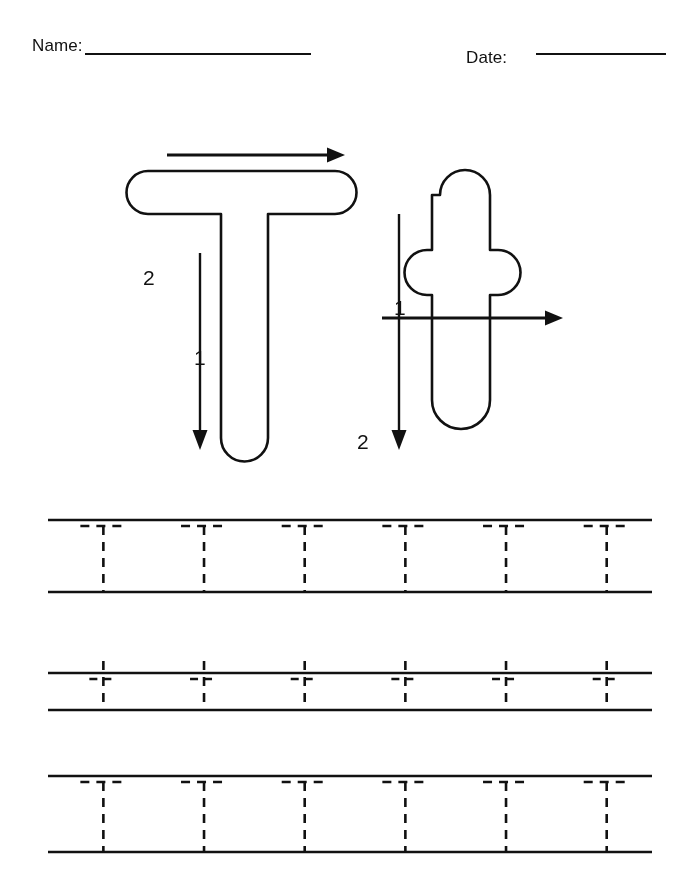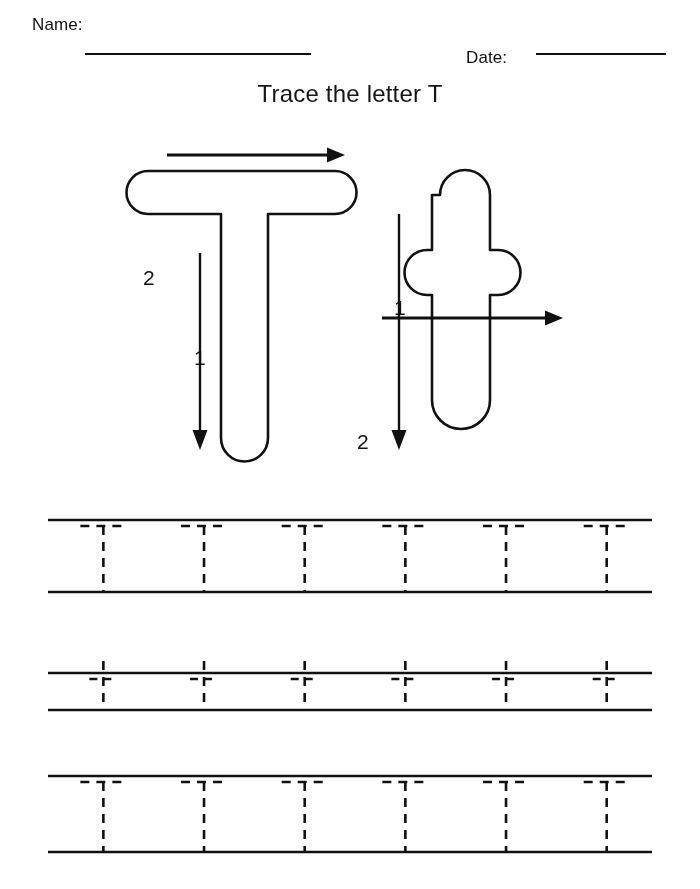--- a/index.html
+++ b/index.html
@@ -24,21 +24,21 @@
 
   
   .field-label {
     position: absolute;
     font-size: 17px;
     font-weight: 500;
     letter-spacing: 0.1px;
     color: #111;
     white-space: nowrap;
   }
-  .name-label { left: 32px; top: 15px; }
+  .name-label { left: 32px; top: 36px; }
   .date-label { left: 466px; top: 48px; }
 
   .rule-line {
     position: absolute;
     height: 0;
     border-top: 2px solid #111;
   }
   .name-rule { left: 85px;  top: 53px; width: 226px; }
   .date-rule { left: 536px; top: 53px; width: 130px; }
 
@@ -84,21 +84,20 @@
 <body>
 
 <div class="sheet">
 
   <div class="field-label name-label">Name:</div>
   <div class="rule-line name-rule"></div>
 
   <div class="field-label date-label">Date:</div>
   <div class="rule-line date-rule"></div>
 
-  <div class="worksheet-title">Trace the letter T</div>
 
   <div class="demo-area">
     <svg width="700" height="355" viewBox="0 125 700 355" xmlns="http://www.w3.org/2000/svg">
 
       <path d="M 148,171
                L 335,171
                A 21.5,21.5 0 0 1 335,214
                L 268,214
                L 268,438
                A 23.5,23.5 0 0 1 221,438

